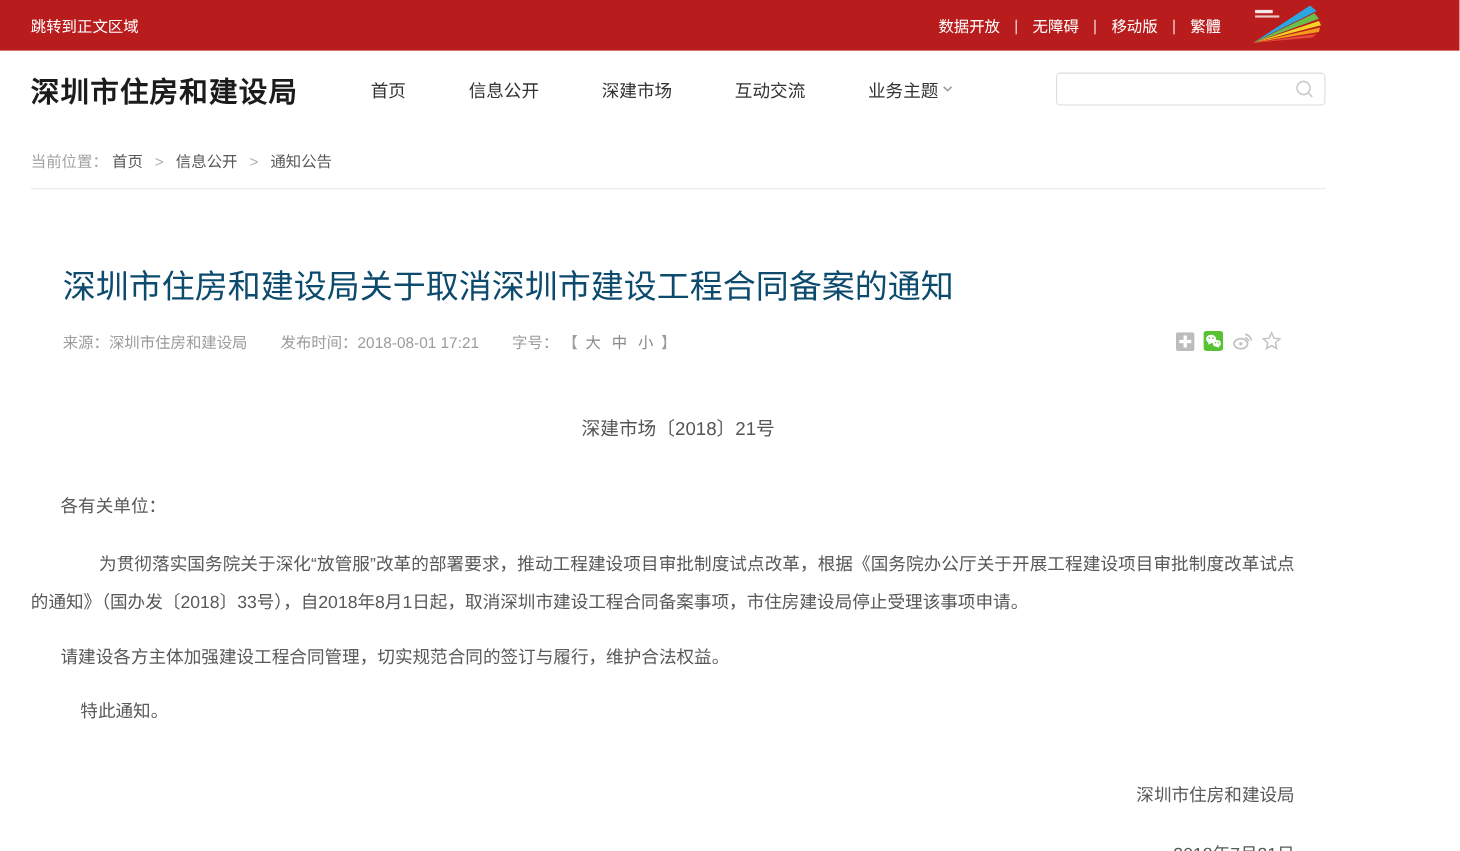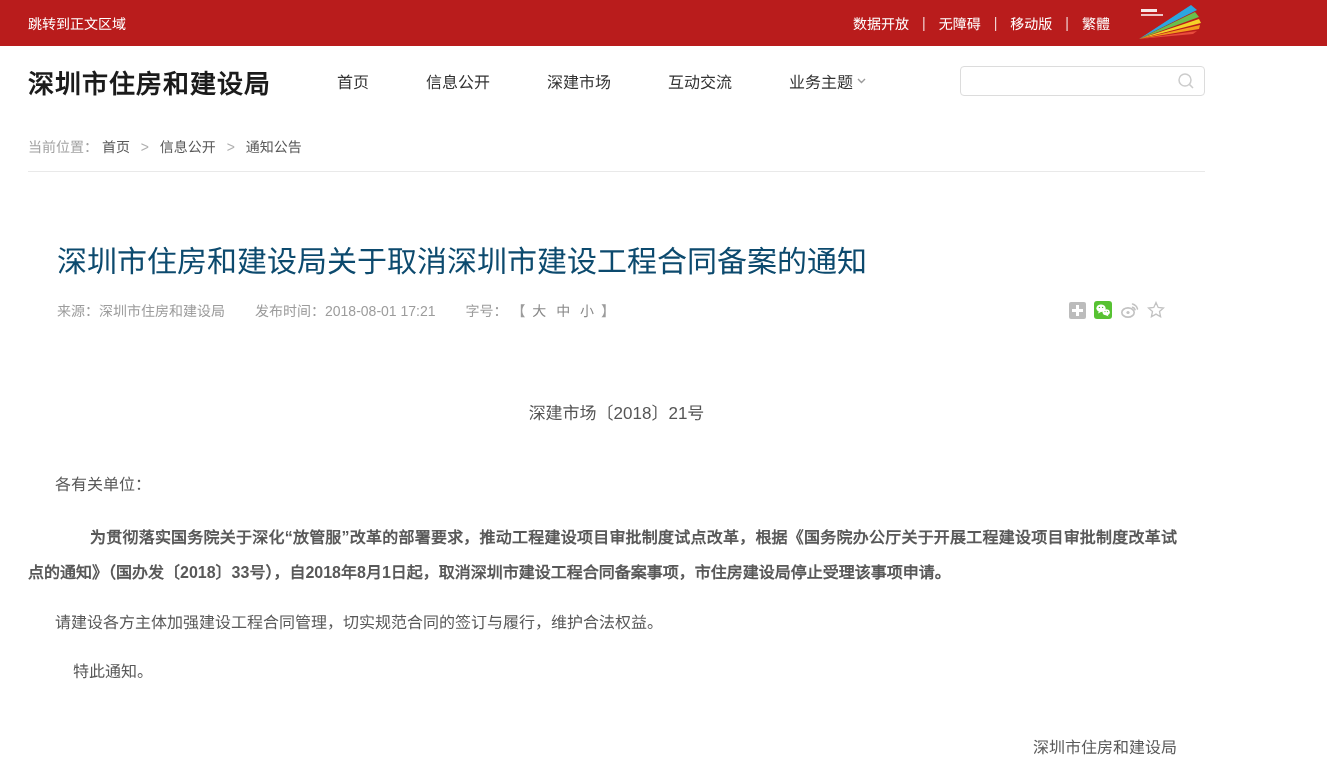--- a/index.html
+++ b/index.html
@@ -38,24 +38,24 @@
   
   .article-head { padding:0 29px; }
   .article-title { margin-top:73px; font-size:30px; font-weight:400; color:#0c4a6e; line-height:34px; }
   .meta-row { margin-top:21px; display:flex; align-items:center; font-size:14px; color:#9c9c9c; }
   .meta-item { margin-right:30px; white-space:nowrap; }
   .fs-option { color:#8a8a8a; margin:0 3px; cursor:pointer; }
   .share { margin-left:auto; margin-right:11px; display:flex; align-items:center; gap:8px; }
   .share span { display:inline-flex; cursor:pointer; }
 
   .article-body { font-size:16px; color:#595959; }
-  .doc-number { margin-top:76px; text-align:center; font-size:17px; color:#555; line-height:35px; }
+  .doc-number { margin-top:52px; text-align:center; font-size:17px; color:#555; line-height:35px; }
   .salutation { margin-top:36px; padding-left:27px; line-height:35px; }
   .para { line-height:35px; text-align:justify; padding-right:28px; color:#595959; }
-  .para.p1 { margin-top:18px; text-indent:62px;font-weight:bold; }
+  .para.p1 { margin-top:18px; text-indent:62px; }
   .para.p2 { margin-top:15px; text-indent:27px; }
   .para.p3 { margin-top:14px; text-indent:45px; }
   .signature { margin-top:41px; text-align:right; padding-right:28px; line-height:35px; }
   .sign-date { margin-top:19px; text-align:right; padding-right:28px; line-height:35px; }
 </style>
 </head>
 <body>
 
 <div class="topbar">
   <div class="wrap topbar-inner">

